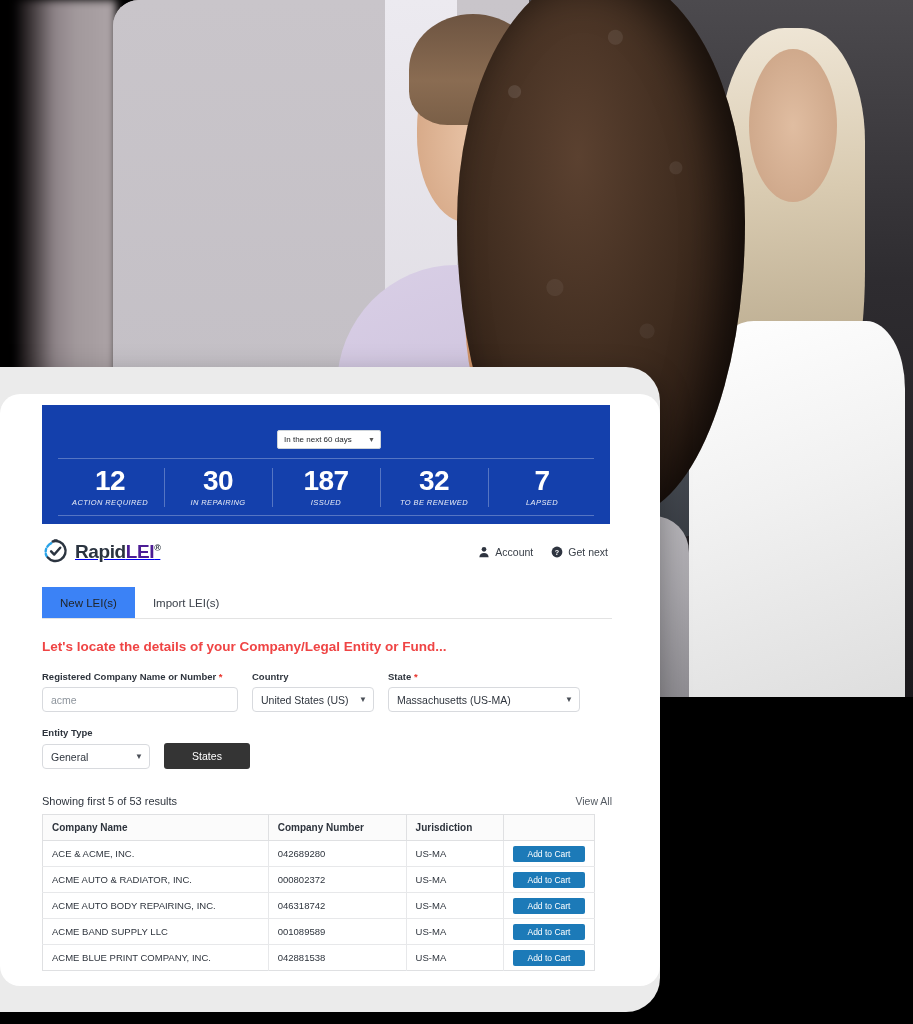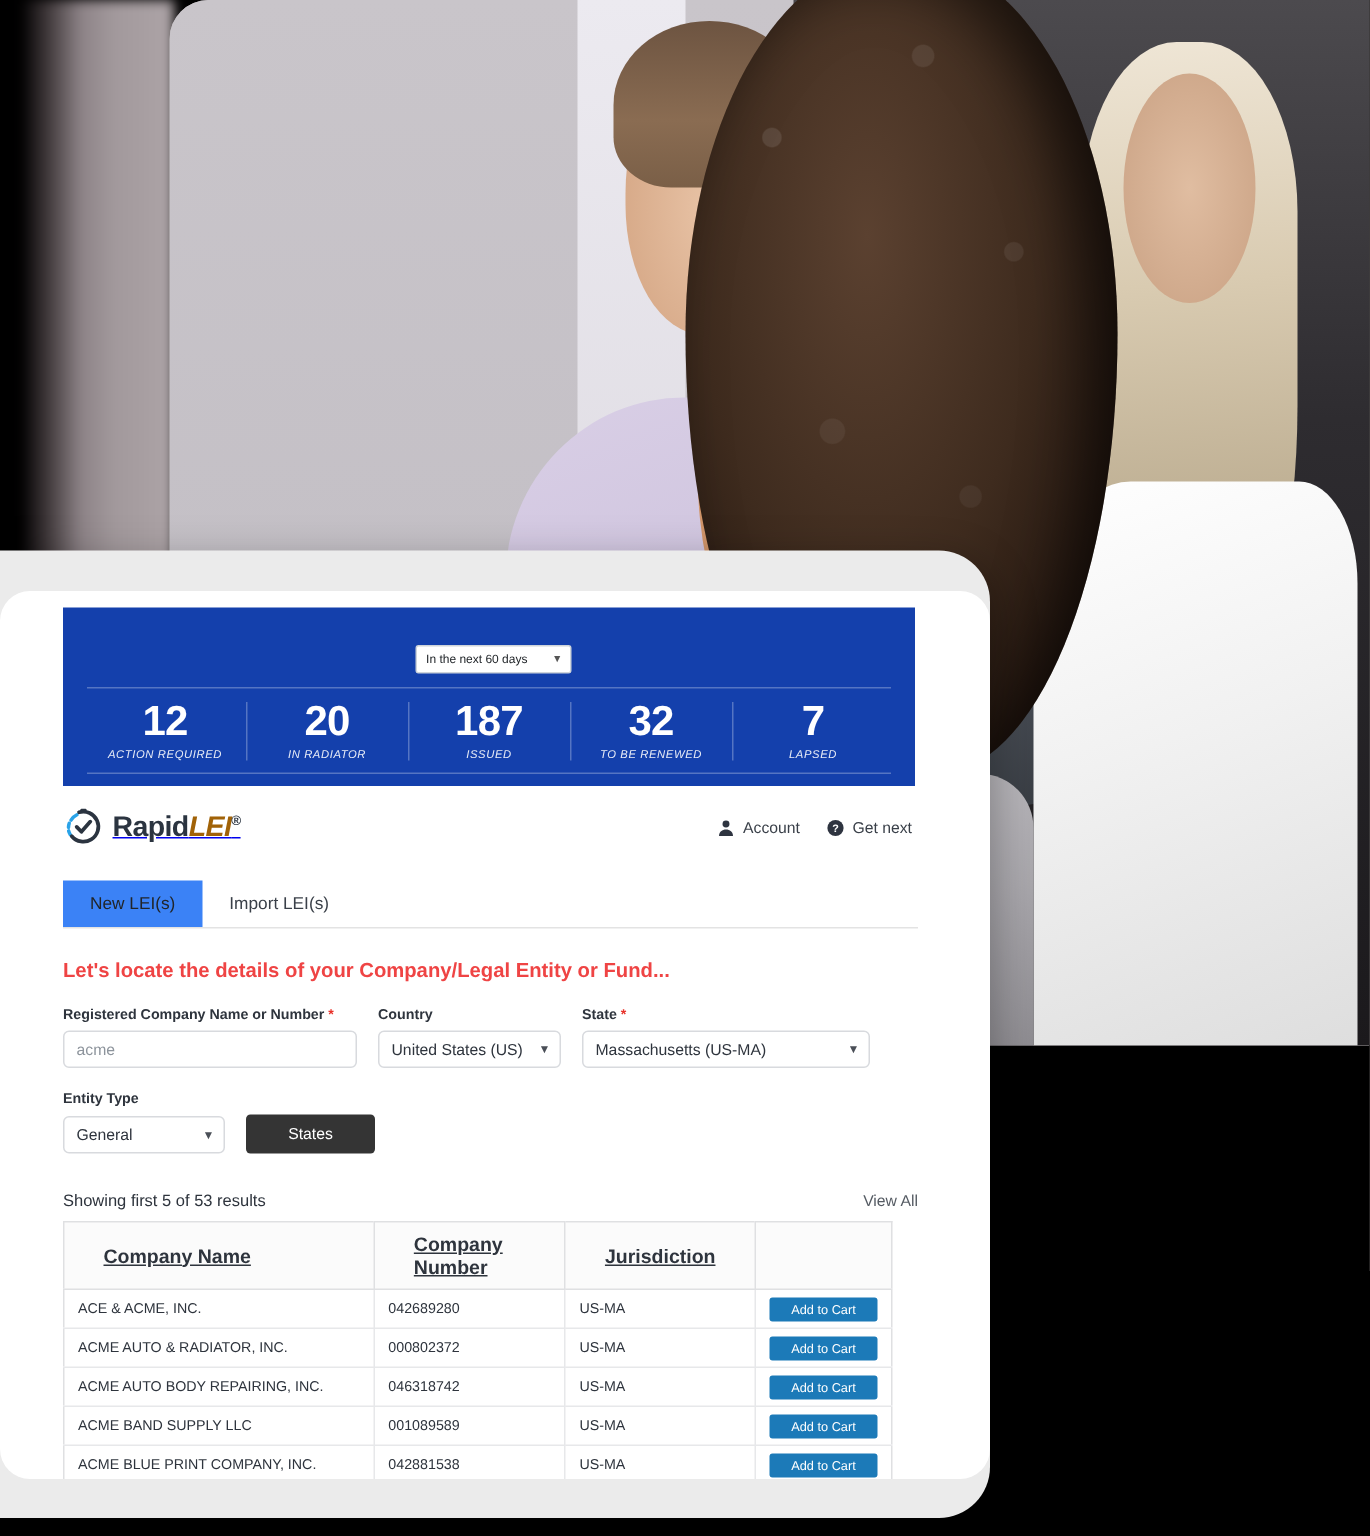--- a/index.html
+++ b/index.html
@@ -286,21 +286,21 @@
 
   
   .brand-row {
     display:flex; align-items:center; justify-content:space-between;
     margin-top: 25px; padding-right: 4px;
   }
   .logo { display:flex; align-items:center; gap:6px; }
   .logo-mark { width:27px; height:27px; display:block; }
   .logo-text { font-size:19px; font-weight:bold; letter-spacing:-.4px; }
   .logo-text .rapid { color:#2b3440; }
-  .logo-text .lei { color:#a16207;font-style:italic; }
+  .logo-text .lei { color:#4c1d95; }
   .logo-text .tm { color:#2b3440; font-size:9px; vertical-align:super; }
 
   .header-links { display:flex; align-items:center; gap:18px; }
   .hlink {
     display:flex; align-items:center; gap:5px;
     font-size:10.5px; color:#3a4049; text-decoration:none;
   }
   .hicon { width:12px; height:12px; display:block; flex:0 0 auto; }
 
   
@@ -365,25 +365,24 @@
     gap: 44px;
   }
   .results-count { font-size:11px; color:#2e343d; }
   .view-all { font-size:10.5px; color:#555b63; text-decoration:none; }
 
   table.results {
     width:553px; border-collapse:collapse; margin-top:7px;
     border:1px solid #dfe0e2;
   }
   table.results th {
-    font-size:13px; font-weight:bold; color:#2e343d; text-align:left;
+    font-size:10px; font-weight:bold; color:#2e343d; text-align:left;
     background:#fbfbfb;
-    padding:7px 26px; border-bottom:1px solid #dfe0e2;
+    padding:7px 9px; border-bottom:1px solid #dfe0e2;
     border-right:1px solid #dfe0e2;
-    text-decoration:underline;
   }
   table.results th:last-child { border-right:none; }
   table.results td {
     font-size:9.5px; color:#2e343d;
     padding:7px 9px; border-bottom:1px solid #e7e8ea;
     border-right:1px solid #e7e8ea;
     white-space:nowrap;
   }
   table.results td:last-child { border-right:none; padding:4px 9px; }
   table.results tr:last-child td { border-bottom:none; }
@@ -455,22 +454,22 @@
         </div>
 
         <div class="stats-divider"></div>
 
         <div class="stats-row">
           <div class="stat">
             <div class="stat-value">12</div>
             <div class="stat-label">ACTION REQUIRED</div>
           </div>
           <div class="stat">
-            <div class="stat-value">20</div>
-            <div class="stat-label">IN RADIATOR</div>
+            <div class="stat-value">30</div>
+            <div class="stat-label">IN REPAIRING</div>
           </div>
           <div class="stat">
             <div class="stat-value">187</div>
             <div class="stat-label">ISSUED</div>
           </div>
           <div class="stat">
             <div class="stat-value">32</div>
             <div class="stat-label">TO BE RENEWED</div>
           </div>
           <div class="stat">

